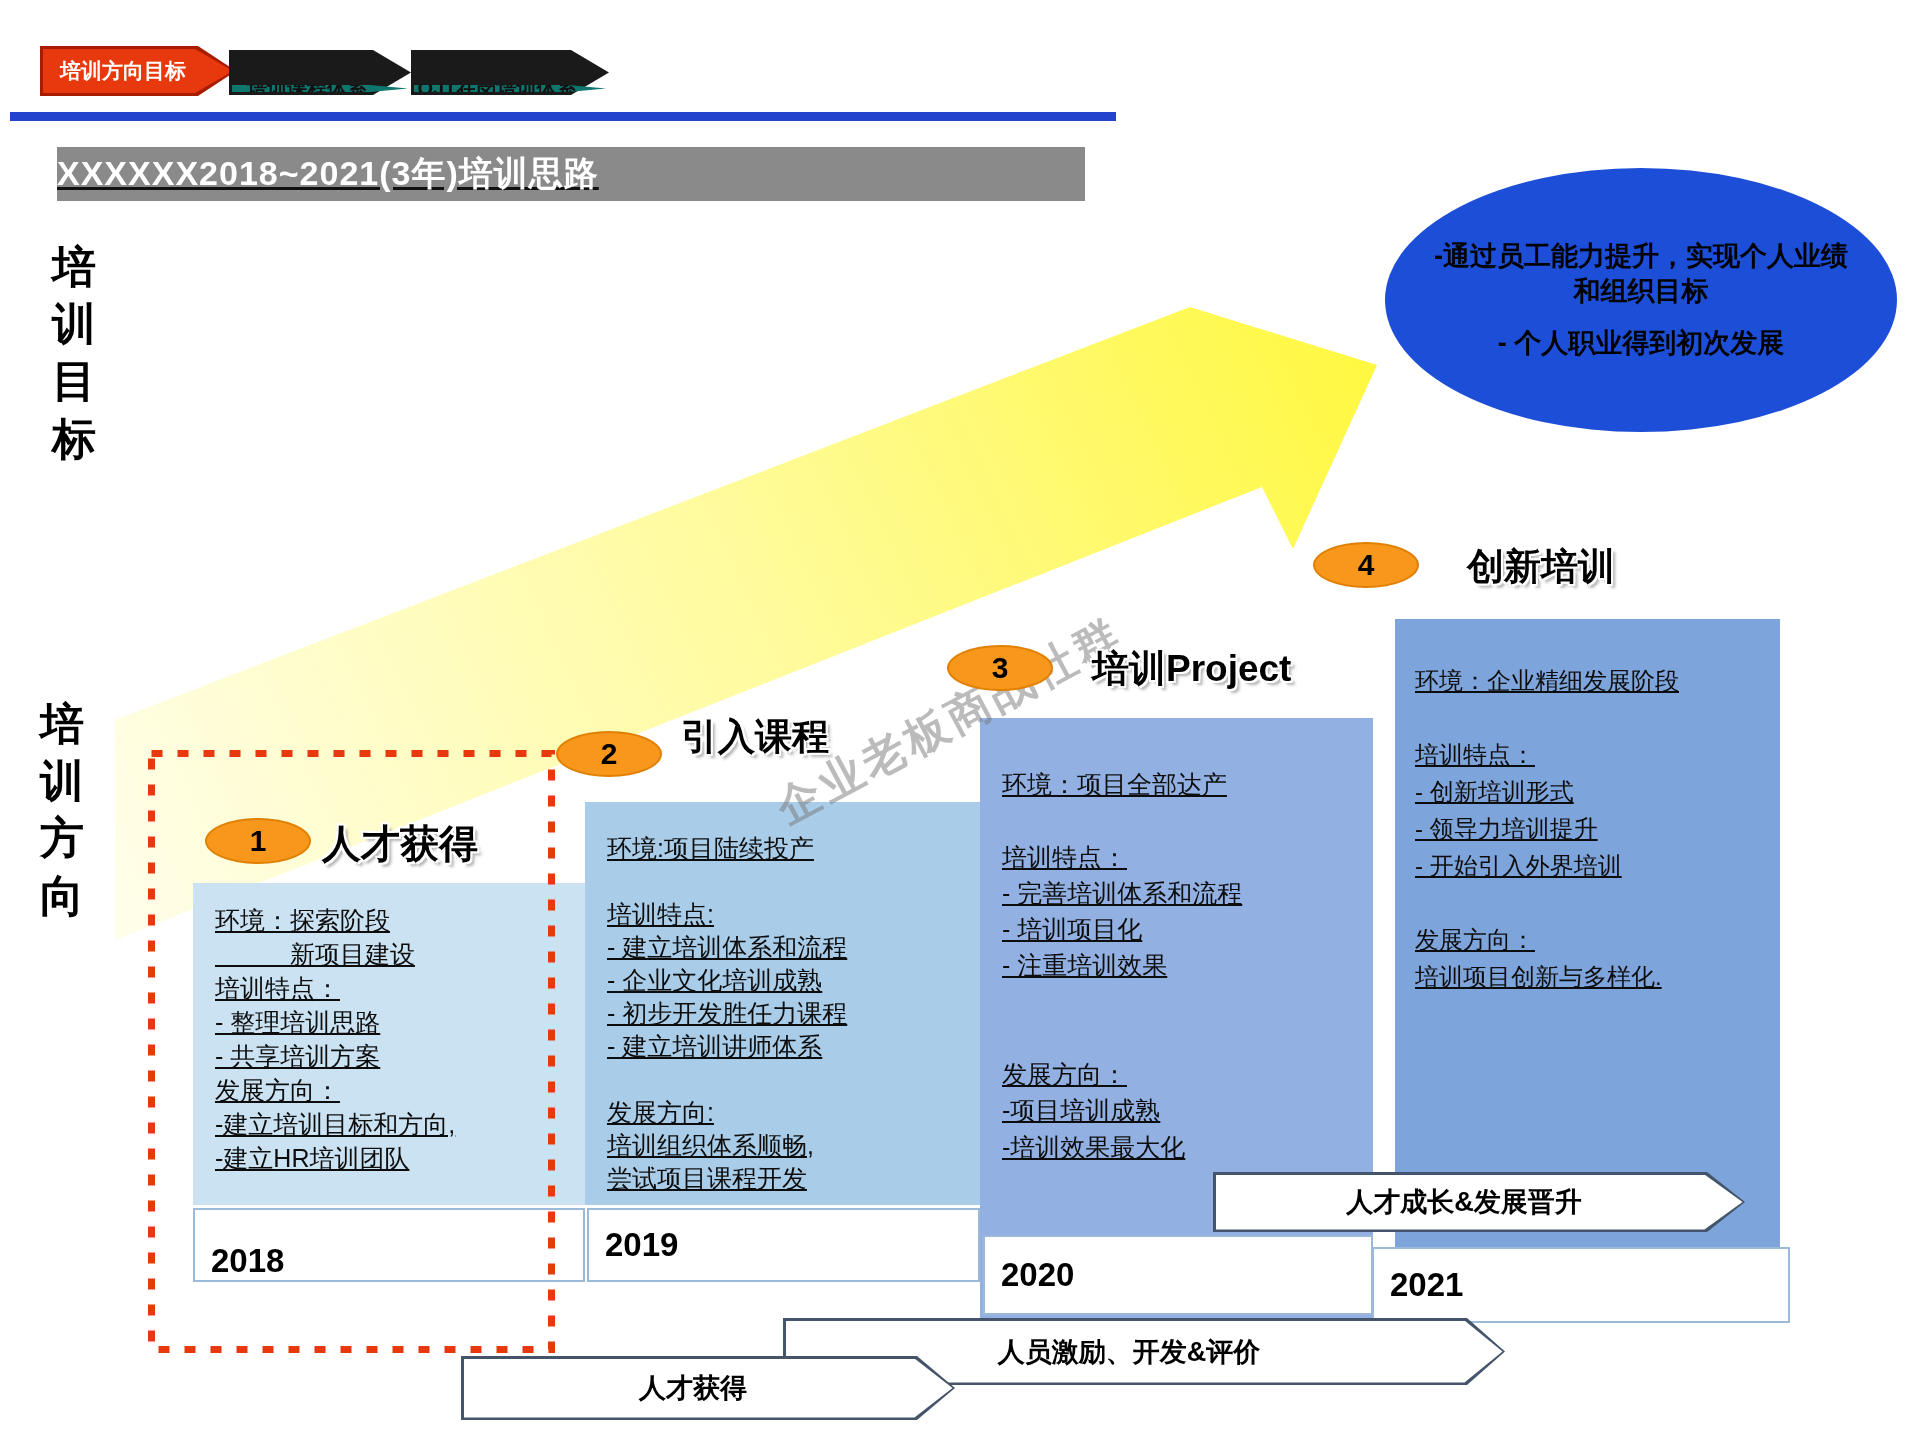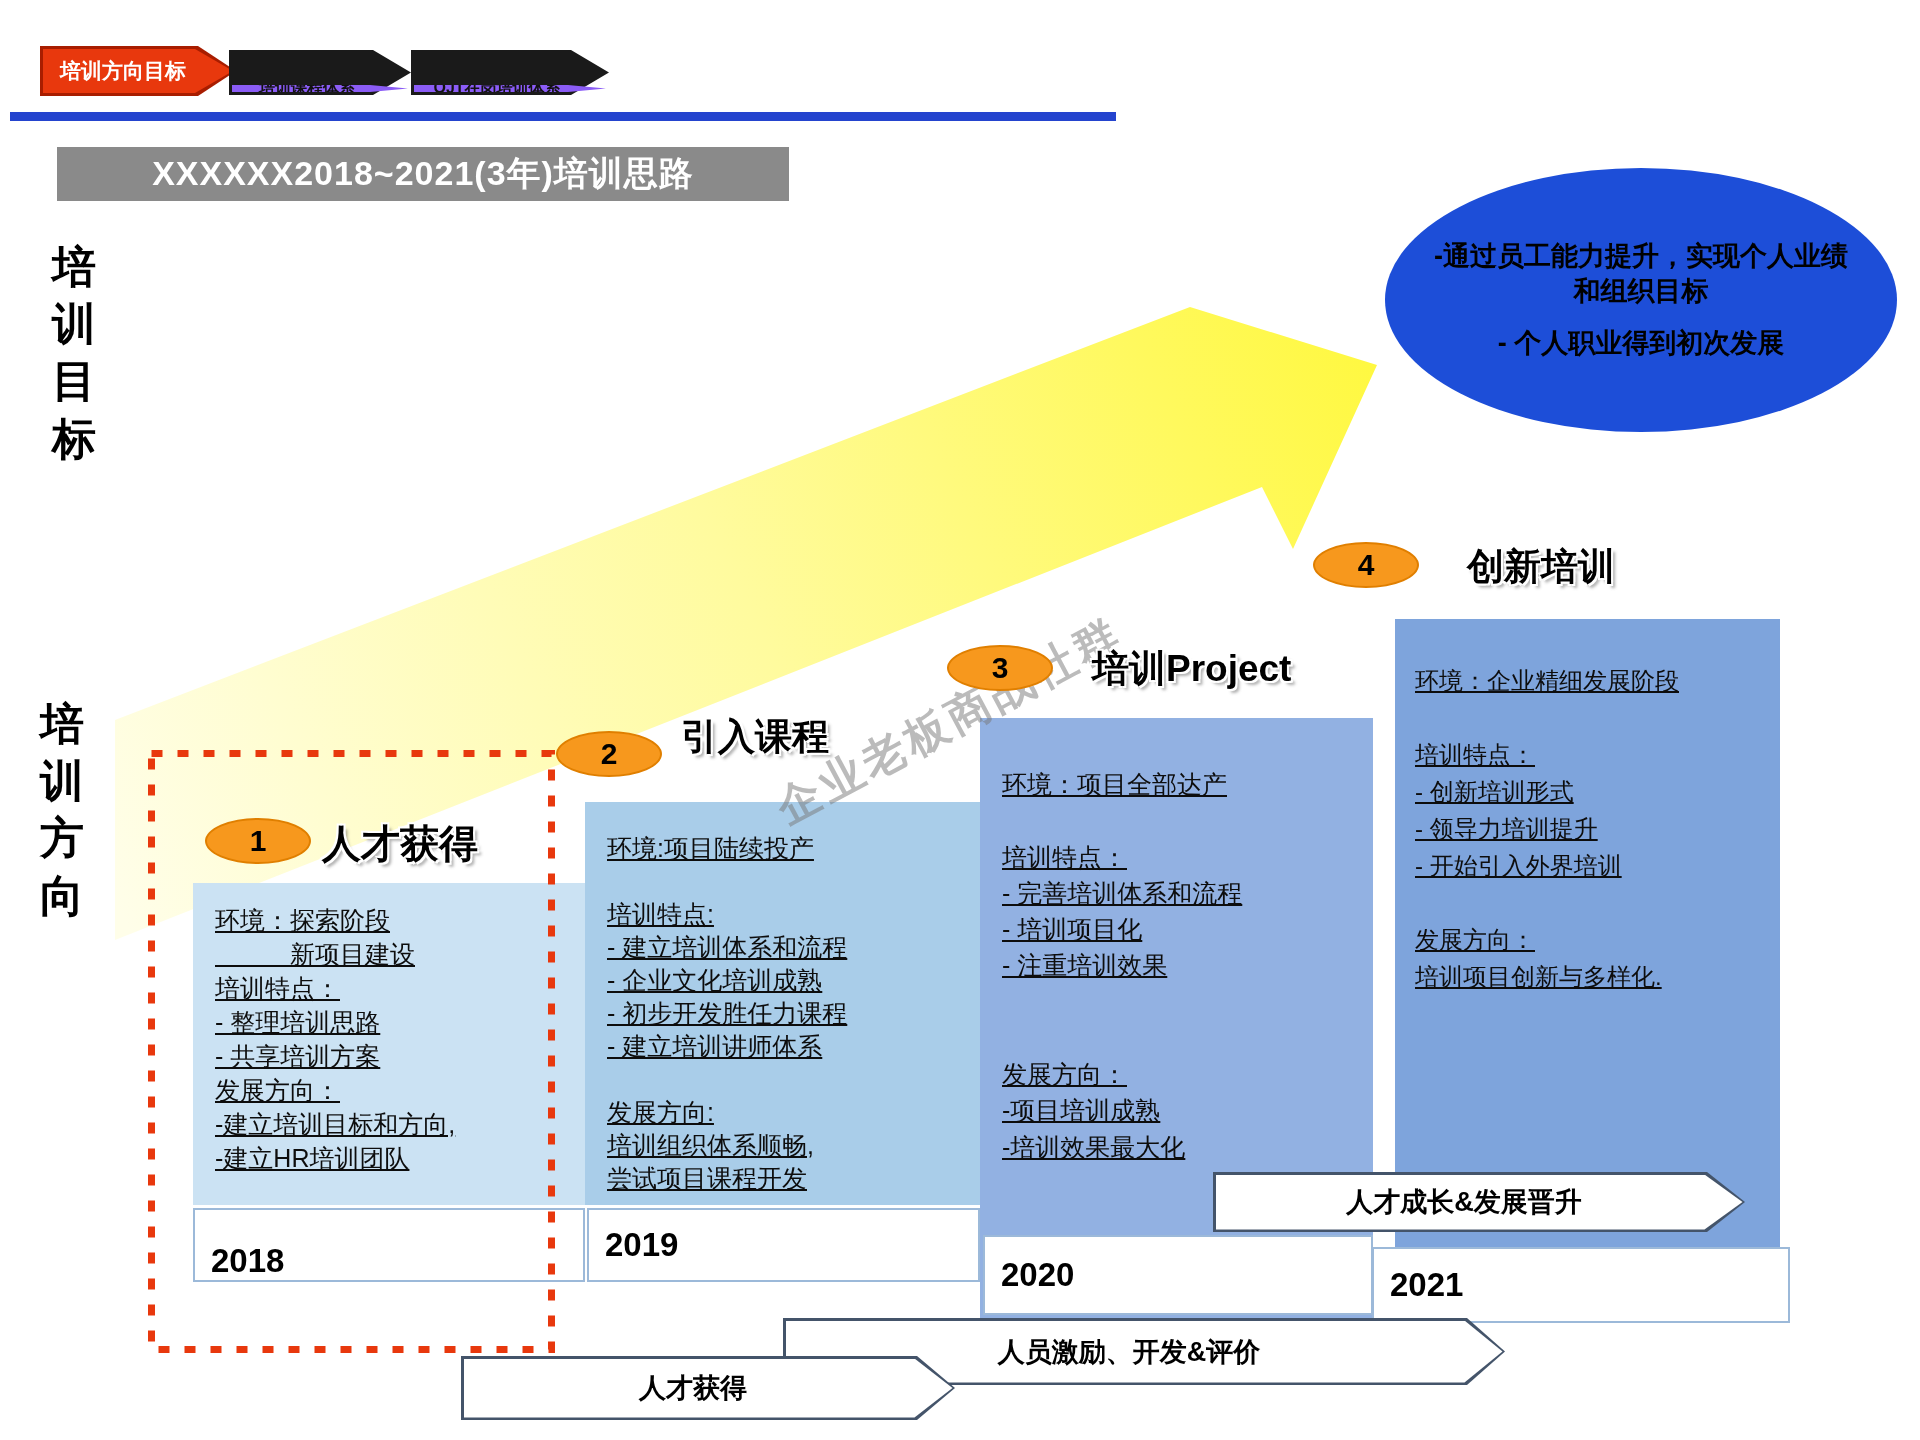--- a/index.html
+++ b/index.html
@@ -12,26 +12,26 @@
   .tab .shape-outer{position:absolute;inset:0;}
   .tab .shape-inner{position:absolute;inset:3px;display:flex;align-items:center;justify-content:center;
                     font-weight:bold;}
   .pent{clip-path:polygon(0 0, calc(100% - 38px) 0, 100% 50%, calc(100% - 38px) 100%, 0 100%);}
   .tab1{left:40px;top:46px;width:196px;height:50px;}
   .tab1 .shape-outer{background:#a81d00;}
   .tab1 .shape-inner{background:#e8380d;color:#fff;font-size:21px;padding-right:30px;}
   .tab2{left:229px;top:50px;width:182px;height:45px;}
   .tab3{left:411px;top:50px;width:198px;height:45px;}
   .tabw .shape-outer{background:#1a1a1a;}
-  .tabw .shape-inner{background:#8b5cf6;color:#111;font-size:16px;padding-right:26px;margin-top:32px;}
+  .tabw .shape-inner{background:#0f766e;color:#111;font-size:20px;padding-right:26px;margin-top:32px;}
 
   .blue-line{left:10px;top:112px;width:1106px;height:9px;background:#2444ce;z-index:6;}
 
-  .title-bar{left:57px;top:147px;width:732px;height:54px;background:#8a8a8a;z-index:6;
-             display:flex;align-items:center;justify-content:center;}
+  .title-bar{left:57px;top:147px;width:1028px;height:54px;background:#8a8a8a;z-index:6;
+             display:flex;align-items:center;justify-content:flex-start;text-decoration:underline;}
   .title-bar span{color:#fff;font-size:34px;font-weight:bold;letter-spacing:1px;}
 
   .side-label{z-index:6;font-size:44px;font-weight:bold;line-height:1.3;white-space:pre-line;
               text-align:center;color:#000;}
   .side-top{left:52px;top:238px;}
   .side-bottom{left:40px;top:695px;}
 
   
   .bubble{left:1385px;top:168px;width:512px;height:264px;background:#1d4ed8;border-radius:50%;
           z-index:5;display:flex;flex-direction:column;align-items:center;justify-content:center;

